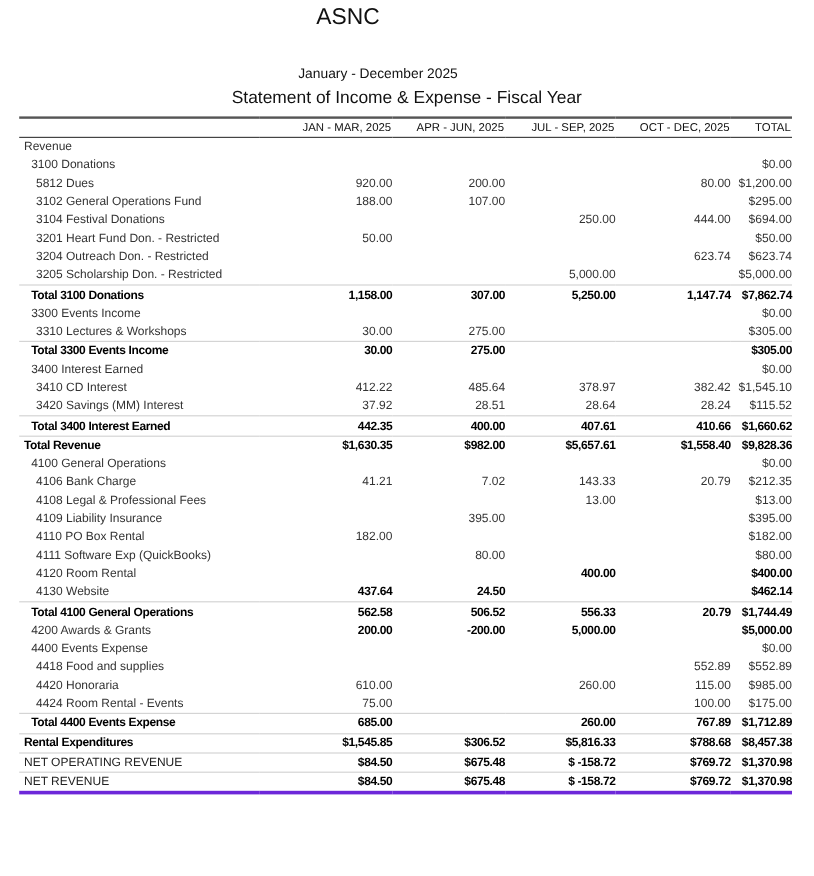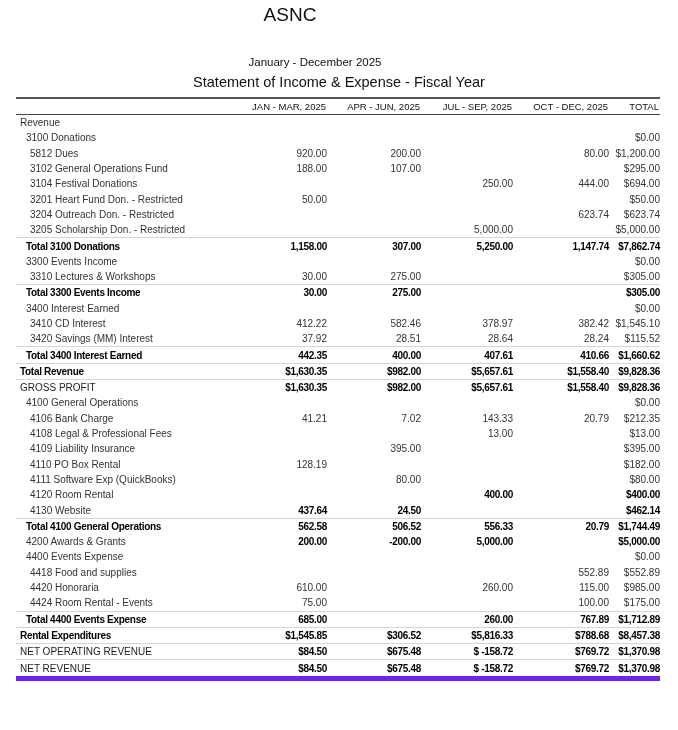--- a/index.html
+++ b/index.html
@@ -40,21 +40,21 @@
   td {
     height: 15.3px; padding: 0; white-space: nowrap; text-align: right;
     color: #333; line-height: 15px;
   }
   td.lbl { text-align: left; overflow: hidden; }
   tr.l0 td.lbl { padding-left: 4px; }
   tr.l1 td.lbl { padding-left: 10px; }
   tr.l2 td.lbl { padding-left: 14px; }
   tr.total td { font-weight: bold; color: #000; letter-spacing: -0.3px; }
   tr.sep td { border-top: 1.5px solid #d4d4d4; }
-  tr.last td { border-bottom: 5px solid #6d28d9; }
+  tr.last td { border-bottom: 3px solid #6d28d9; }
   td.b { font-weight: bold; color: #000; letter-spacing: -0.3px; }
   tr.caps td.lbl { font-weight: normal; color: #222; letter-spacing: 0; }
 </style>
 </head>
 <body>
 
 <div class="report">
   <div class="title">ASNC</div>
   <div class="subtitle">Statement of Income &amp; Expense - Fiscal Year</div>
   <div class="period">January - December 2025</div>
@@ -179,21 +179,21 @@
           <td class="lbl">3400 Interest Earned</td>
           <td></td>
           <td></td>
           <td></td>
           <td></td>
           <td>$0.00</td>
         </tr>
         <tr class="l2">
           <td class="lbl">3410 CD Interest</td>
           <td>412.22</td>
-          <td>582.46</td>
+          <td>485.64</td>
           <td>378.97</td>
           <td>382.42</td>
           <td>$1,545.10</td>
         </tr>
         <tr class="l2">
           <td class="lbl">3420 Savings (MM) Interest</td>
           <td>37.92</td>
           <td>28.51</td>
           <td>28.64</td>
           <td>28.24</td>
@@ -208,28 +208,20 @@
           <td>$1,660.62</td>
         </tr>
         <tr class="l0 total sep">
           <td class="lbl">Total Revenue</td>
           <td>$1,630.35</td>
           <td>$982.00</td>
           <td>$5,657.61</td>
           <td>$1,558.40</td>
           <td>$9,828.36</td>
         </tr>
-        <tr class="l0 total caps sep">
-          <td class="lbl">GROSS PROFIT</td>
-          <td>$1,630.35</td>
-          <td>$982.00</td>
-          <td>$5,657.61</td>
-          <td>$1,558.40</td>
-          <td>$9,828.36</td>
-        </tr>
         <tr class="l1">
           <td class="lbl">4100 General Operations</td>
           <td></td>
           <td></td>
           <td></td>
           <td></td>
           <td>$0.00</td>
         </tr>
         <tr class="l2">
           <td class="lbl">4106 Bank Charge</td>
@@ -250,21 +242,21 @@
         <tr class="l2">
           <td class="lbl">4109 Liability Insurance</td>
           <td></td>
           <td>395.00</td>
           <td></td>
           <td></td>
           <td>$395.00</td>
         </tr>
         <tr class="l2">
           <td class="lbl">4110 PO Box Rental</td>
-          <td>128.19</td>
+          <td>182.00</td>
           <td></td>
           <td></td>
           <td></td>
           <td>$182.00</td>
         </tr>
         <tr class="l2">
           <td class="lbl">4111 Software Exp (QuickBooks)</td>
           <td></td>
           <td>80.00</td>
           <td></td>

